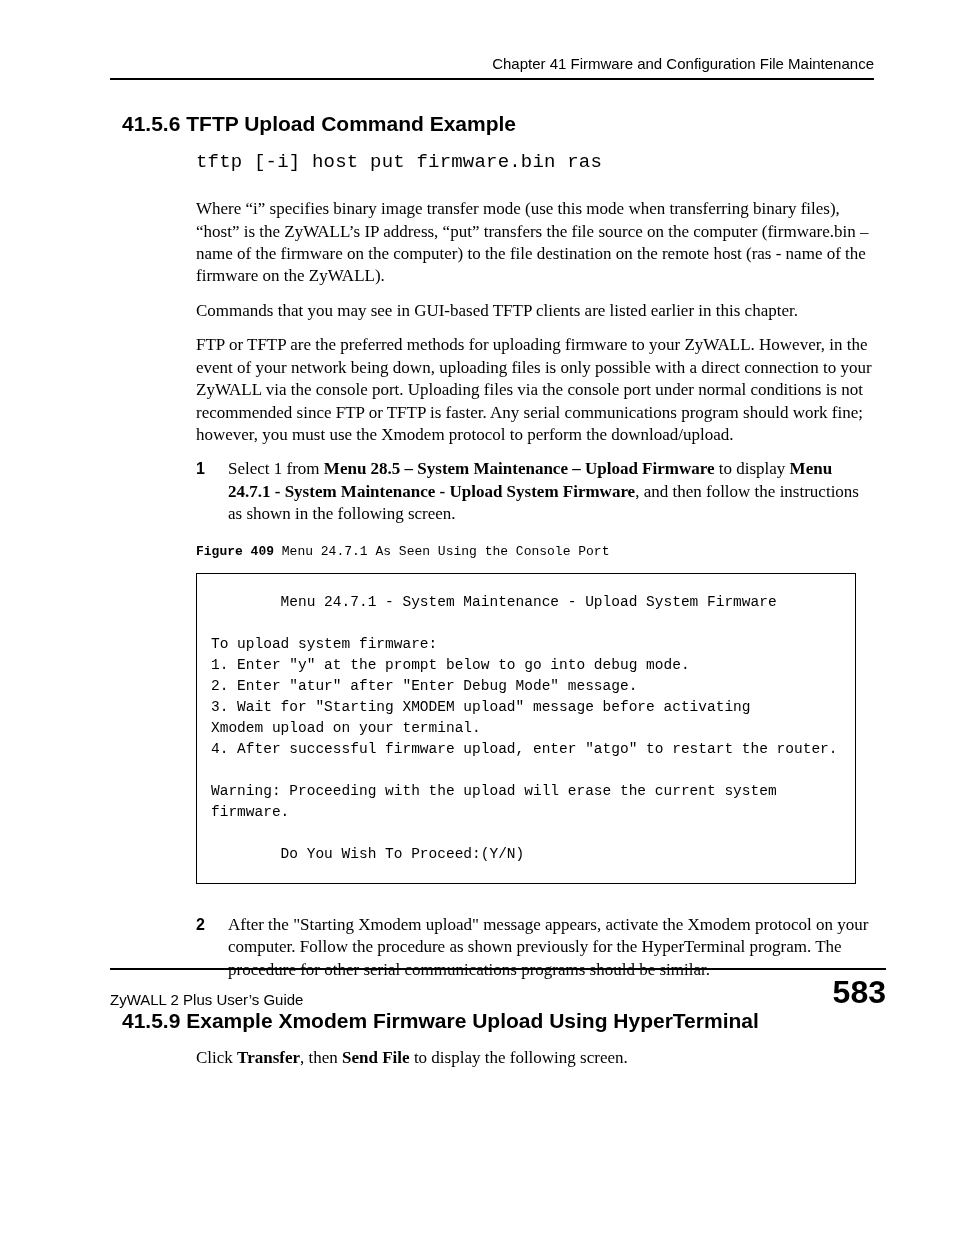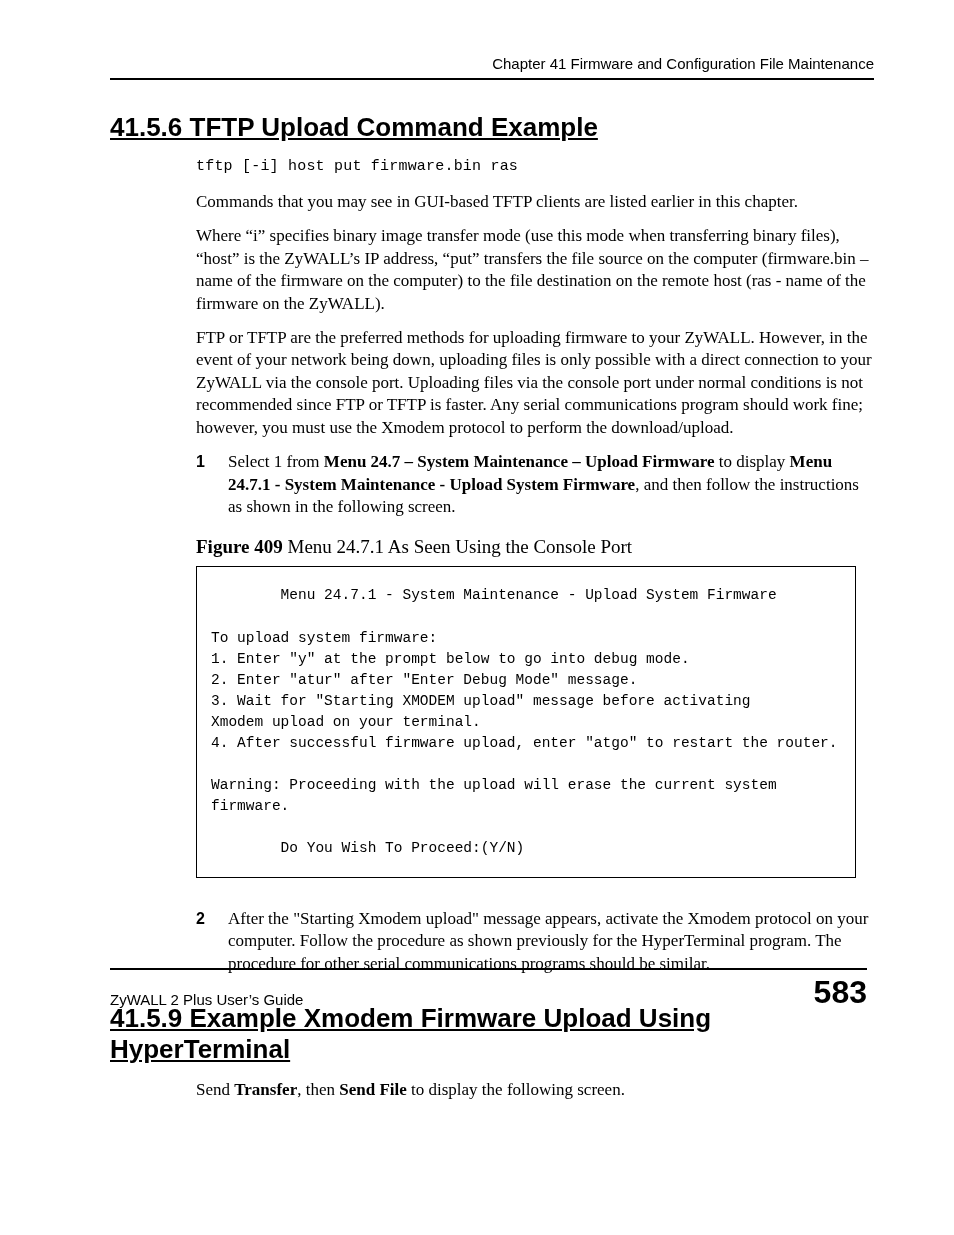--- a/index.html
+++ b/index.html
@@ -26,38 +26,37 @@
     font-size: 15px;
     margin-bottom: 6px;
   }
   .header-rule {
     border: none;
     border-top: 2px solid #000;
     margin: 0 0 32px 0;
   }
   h2.section {
     font-family: Arial, Helvetica, sans-serif;
-    font-size: 26px;
+    font-size: 21px;
     font-weight: bold;
-    margin: 28px 0 14px 0;
-    text-decoration: underline;
+    margin: 28px 0 14px 12px;
   }
   .h6 { margin-top: 10px; }
   .body-block {
     margin-left: 86px;
     font-size: 17px;
     line-height: 1.32;
   }
   .body-block p {
     margin: 0 0 12px 0;
   }
   .mono {
     font-family: "Courier New", Courier, monospace;
-    font-size: 15px;
-    margin: 0 0 14px 0;
+    font-size: 19px;
+    margin: 0 0 23px 0;
     letter-spacing: 0.2px;
   }
   .list-item {
     margin-left: 86px;
     position: relative;
     padding-left: 32px;
     font-size: 17px;
     line-height: 1.32;
     margin-bottom: 12px;
   }
@@ -65,42 +64,42 @@
     position: absolute;
     left: 0;
     top: 0;
     font-family: Arial, Helvetica, sans-serif;
     font-weight: bold;
     font-size: 16px;
   }
   .bold { font-weight: bold; }
   .fig-caption {
     margin-left: 86px;
-    font-family: Liberation Serif, serif;
-    font-size: 19px;
+    font-family: Liberation Mono, monospace;
+    font-size: 13px;
     margin-top: 18px;
-    margin-bottom: 8px;
+    margin-bottom: 14px;
   }
   .fig-caption .fig-label { font-weight: bold; }
   .console-box {
     margin-left: 86px;
     border: 1.5px solid #000;
     padding: 18px 14px 18px 14px;
     font-family: "Courier New", Courier, monospace;
     font-size: 14.5px;
     line-height: 1.45;
     white-space: pre;
     width: 660px;
     box-sizing: border-box;
     margin-bottom: 30px;
   }
   .footer {
     position: absolute;
     left: 110px;
-    right: 87px;
+    right: 68px;
     bottom: 40px;
   }
   .footer-rule {
     border: none;
     border-top: 2px solid #000;
     margin: 0 0 6px 0;
   }
   .footer-row {
     display: flex;
     justify-content: space-between;
@@ -120,32 +119,32 @@
 </head>
 <body>
 
 <div class="page">
   <div class="header-right">Chapter 41 Firmware and Configuration File Maintenance</div>
   <hr class="header-rule">
 
   <h2 class="section h6">41.5.6  TFTP Upload Command Example</h2>
   <div class="body-block">
     <div class="mono">tftp [-i] host put firmware.bin ras</div>
+    <p>Where “i” specifies binary image transfer mode (use this mode when transferring binary files), “host” is the ZyWALL’s IP address, “put” transfers the file source on the computer (firmware.bin – name of the firmware on the computer) to the file destination on the remote host (ras - name of the firmware on the ZyWALL).</p>
     <p>Commands that you may see in GUI-based TFTP clients are listed earlier in this chapter.</p>
-    <p>Where “i” specifies binary image transfer mode (use this mode when transferring binary files), “host” is the ZyWALL’s IP address, “put” transfers the file source on the computer (firmware.bin – name of the firmware on the computer) to the file destination on the remote host (ras - name of the firmware on the ZyWALL).</p>
   </div>
 
   <div class="body-block">
     <p>FTP or TFTP are the preferred methods for uploading firmware to your ZyWALL. However, in the event of your network being down, uploading files is only possible with a direct connection to your ZyWALL via the console port. Uploading files via the console port under normal conditions is not recommended since FTP or TFTP is faster. Any serial communications program should work fine; however, you must use the Xmodem protocol to perform the download/upload.</p>
   </div>
 
 
   <div class="list-item">
     <span class="num">1</span>
-    <span><span>Select 1 from </span><span class="bold">Menu 24.7 – System Maintenance – Upload Firmware</span><span> to display </span><span class="bold">Menu 24.7.1 - System Maintenance - Upload System Firmware</span><span>, and then follow the instructions as shown in the following screen.</span></span>
+    <span><span>Select 1 from </span><span class="bold">Menu 28.5 – System Maintenance – Upload Firmware</span><span> to display </span><span class="bold">Menu 24.7.1 - System Maintenance - Upload System Firmware</span><span>, and then follow the instructions as shown in the following screen.</span></span>
   </div>
 
   <div class="fig-caption">
     <span class="fig-label">Figure 409</span><span>   Menu 24.7.1 As Seen Using the Console Port</span>
   </div>
 
   <div class="console-box">        Menu 24.7.1 - System Maintenance - Upload System Firmware
 
 To upload system firmware:
 1. Enter "y" at the prompt below to go into debug mode.
@@ -159,21 +158,21 @@
 
         Do You Wish To Proceed:(Y/N)</div>
 
   <div class="list-item">
     <span class="num">2</span>
     <span>After the "Starting Xmodem upload" message appears, activate the Xmodem protocol on your computer. Follow the procedure as shown previously for the HyperTerminal program. The procedure for other serial communications programs should be similar.</span>
   </div>
 
   <h2 class="section">41.5.9  Example Xmodem Firmware Upload Using HyperTerminal</h2>
   <div class="body-block">
-    <p><span>Send </span><span class="bold">Transfer</span><span>, then </span><span class="bold">Send File</span><span> to display the following screen.</span></p>
+    <p><span>Click </span><span class="bold">Transfer</span><span>, then </span><span class="bold">Send File</span><span> to display the following screen.</span></p>
   </div>
 
   <div class="footer">
     <hr class="footer-rule">
     <div class="footer-row">
       <div class="footer-left">ZyWALL 2 Plus User’s Guide</div>
       <div class="footer-right">583</div>
     </div>
   </div>
 </div>

